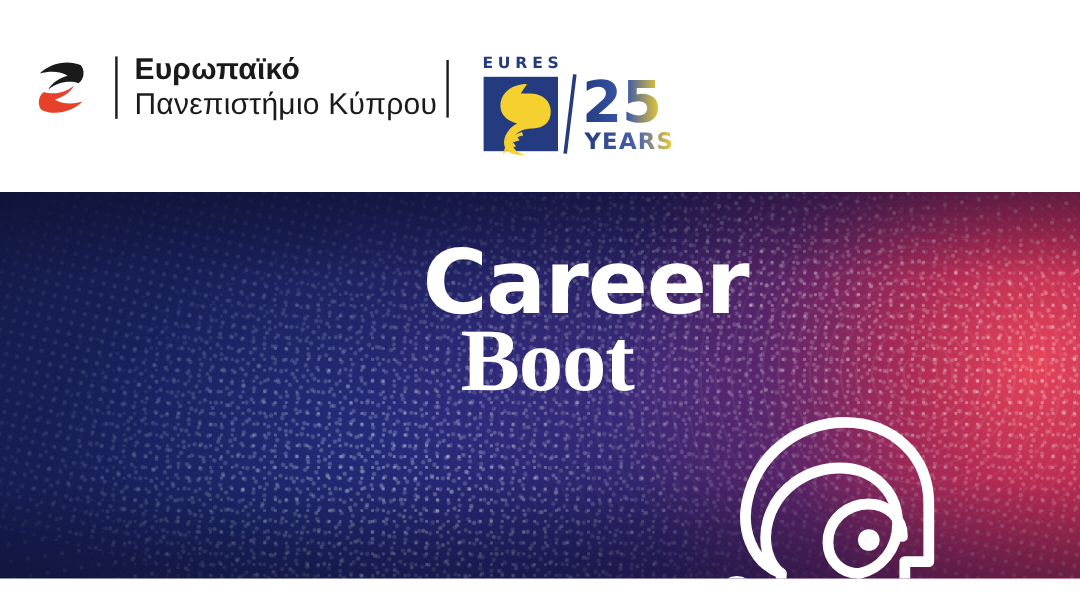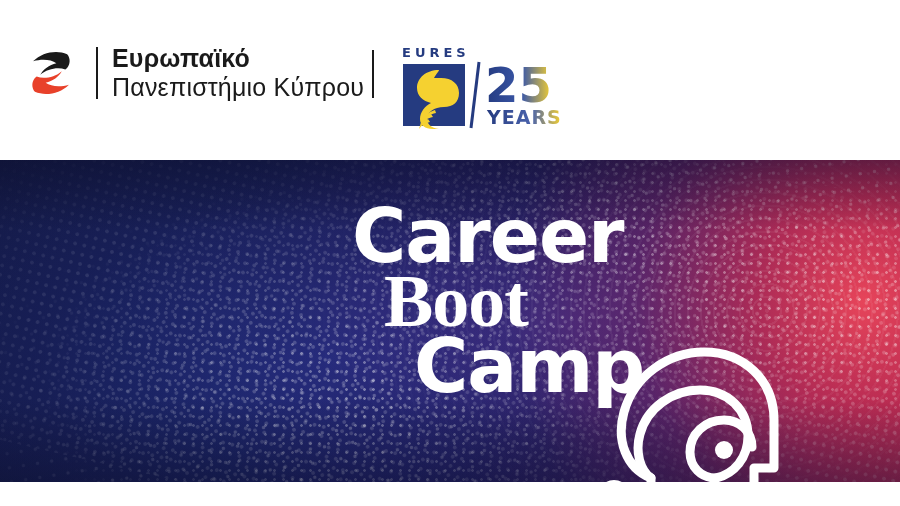--- a/index.html
+++ b/index.html
@@ -197,18 +197,17 @@
         <path d="M112 150 C97 150 86 139 86 124 C86 106 101 92 120 92 C136 92 148 104 148 119"></path>
         <circle cx="120" cy="122" r="9" fill="#ffffff" stroke="none"></circle>
 
         <circle cx="10" cy="168" r="12" stroke-width="8"></circle>
       </g>
     </svg>
 
     <div class="wordmark">
       <span class="wm-line l1">Career</span>
       <span class="wm-line l2">Boot</span>
-      <span class="wm-line l3">Camp</span>
     </div>
 
   </div>
 
 </div>
 
 </body></html>

